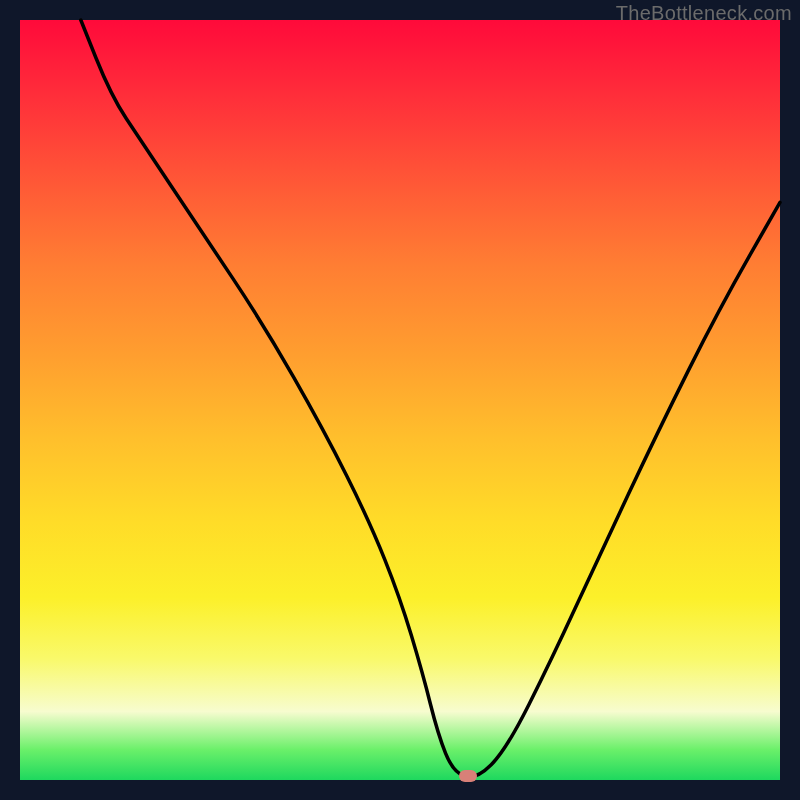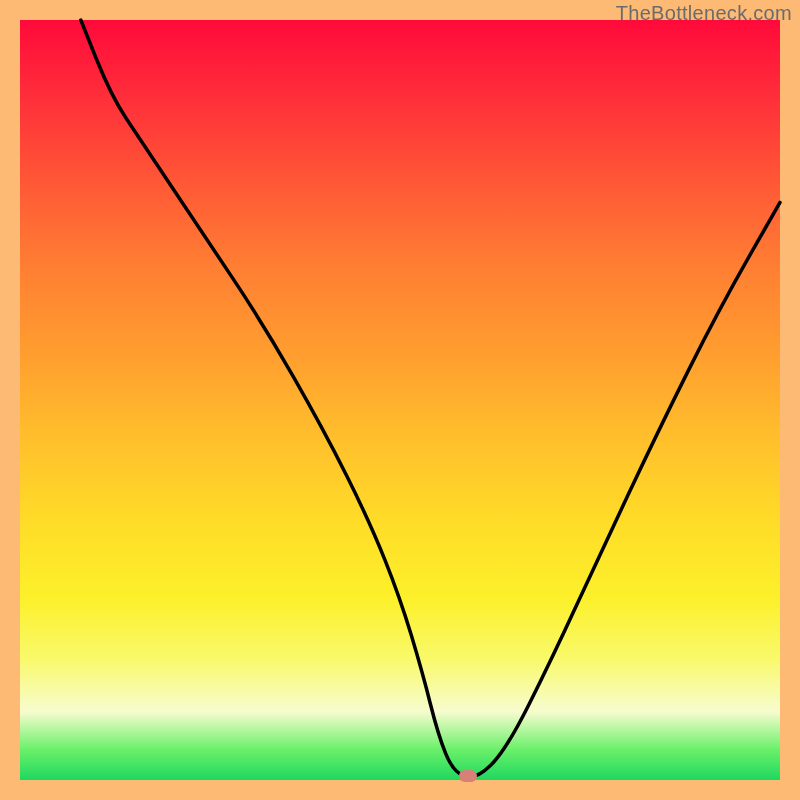--- a/index.html
+++ b/index.html
@@ -8,21 +8,21 @@
     width: 800px;
     height: 800px;
     background: #000;
     overflow: hidden;
     font-family: Arial, Helvetica, sans-serif;
   }
   .frame {
     position: relative;
     width: 800px;
     height: 800px;
-    background: #fdba74;
+    background: #0f172a;
   }
   .plot-area {
     position: absolute;
     left: 20px;
     top: 20px;
     width: 760px;
     height: 760px;
     
     background: linear-gradient(
       to bottom,

